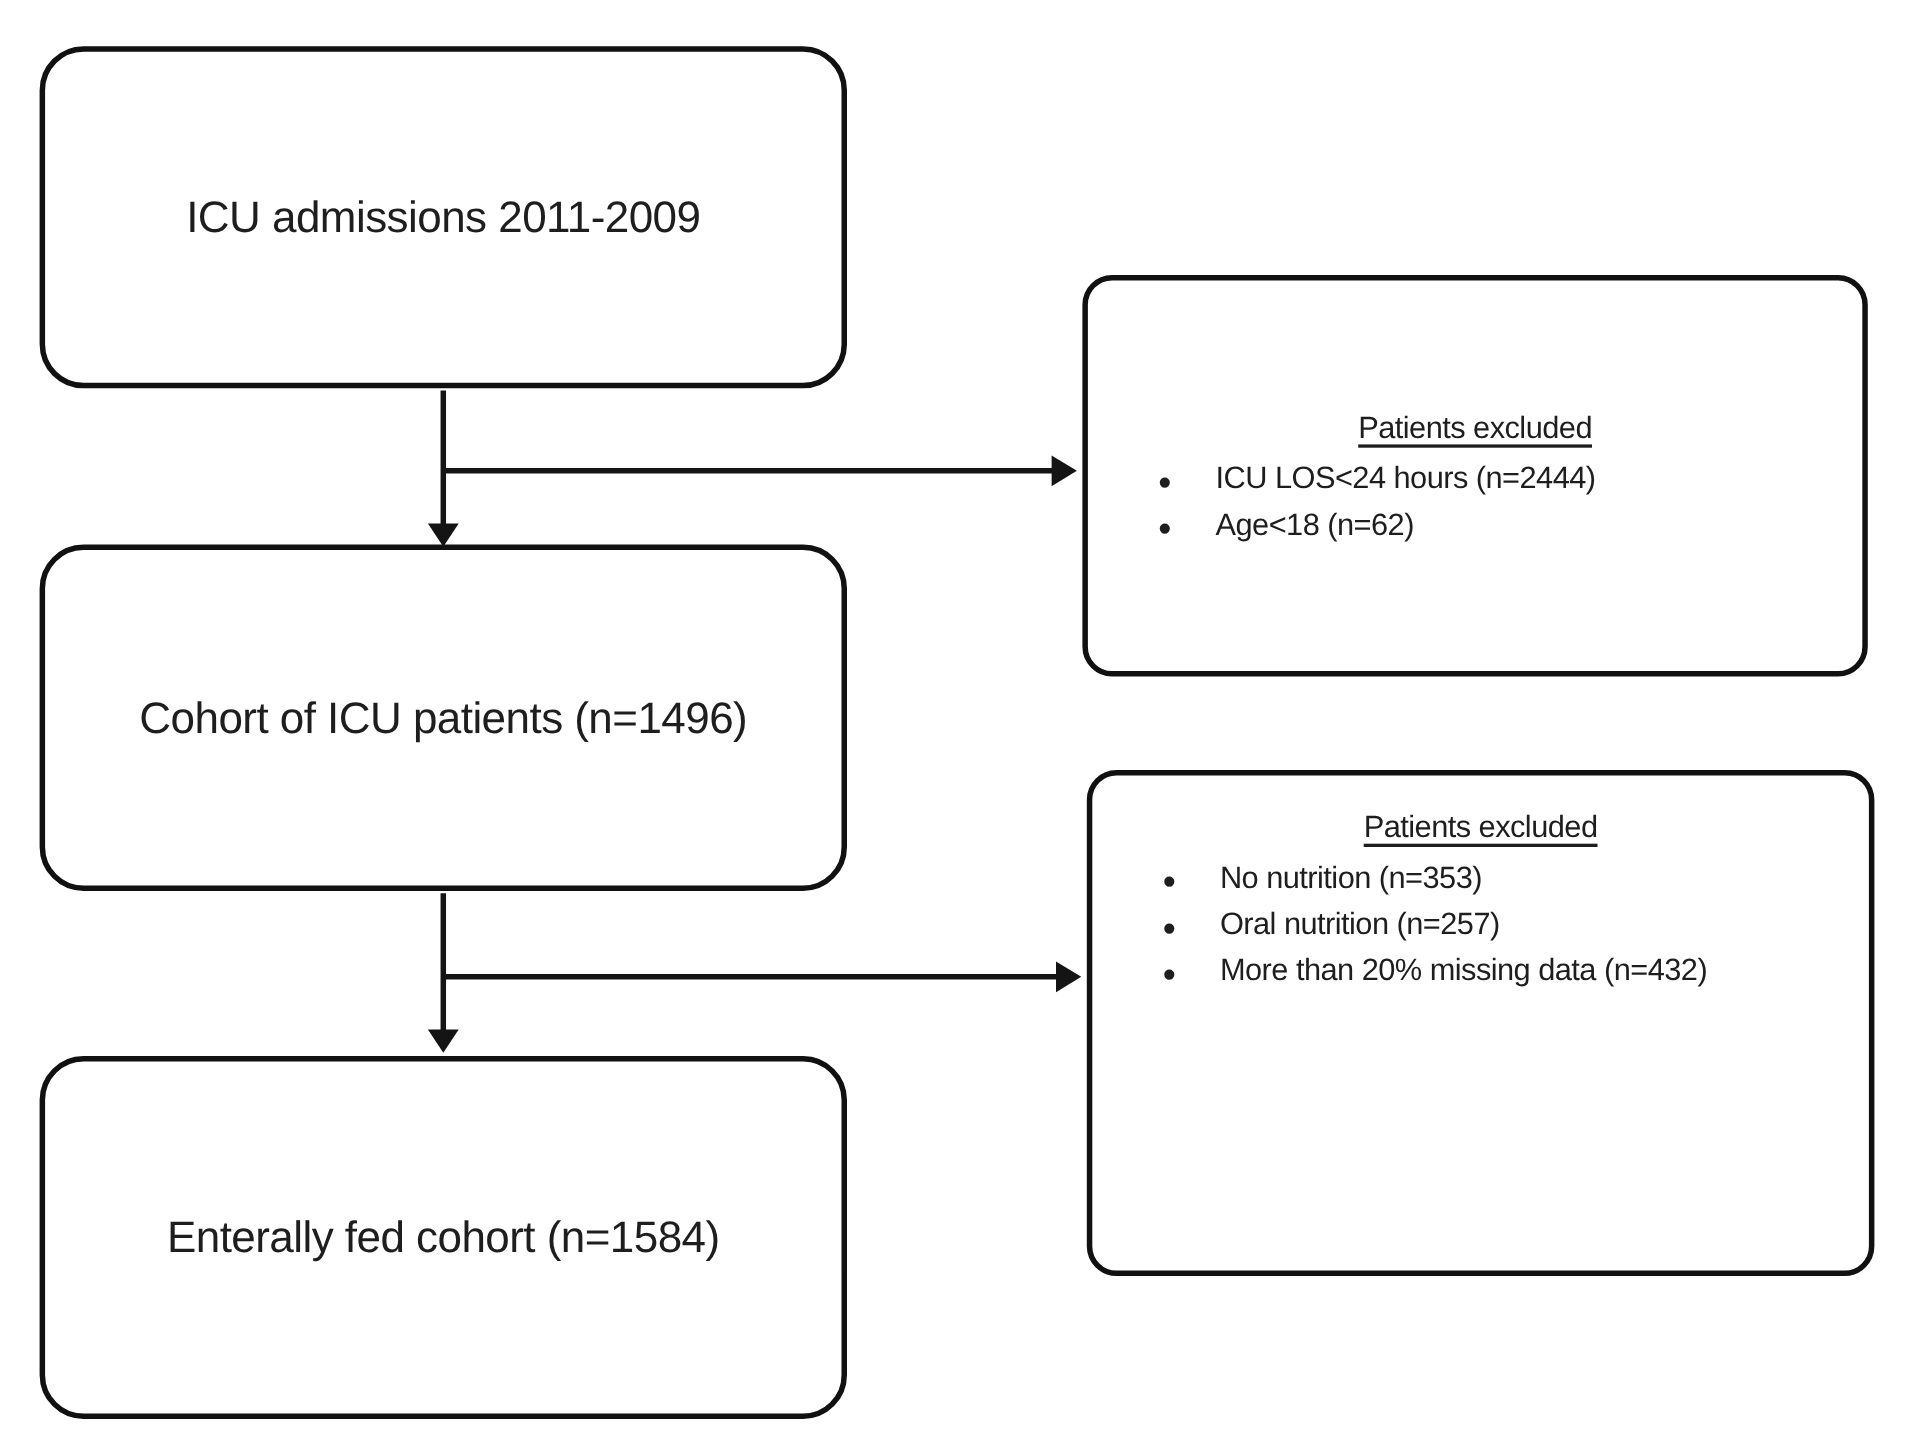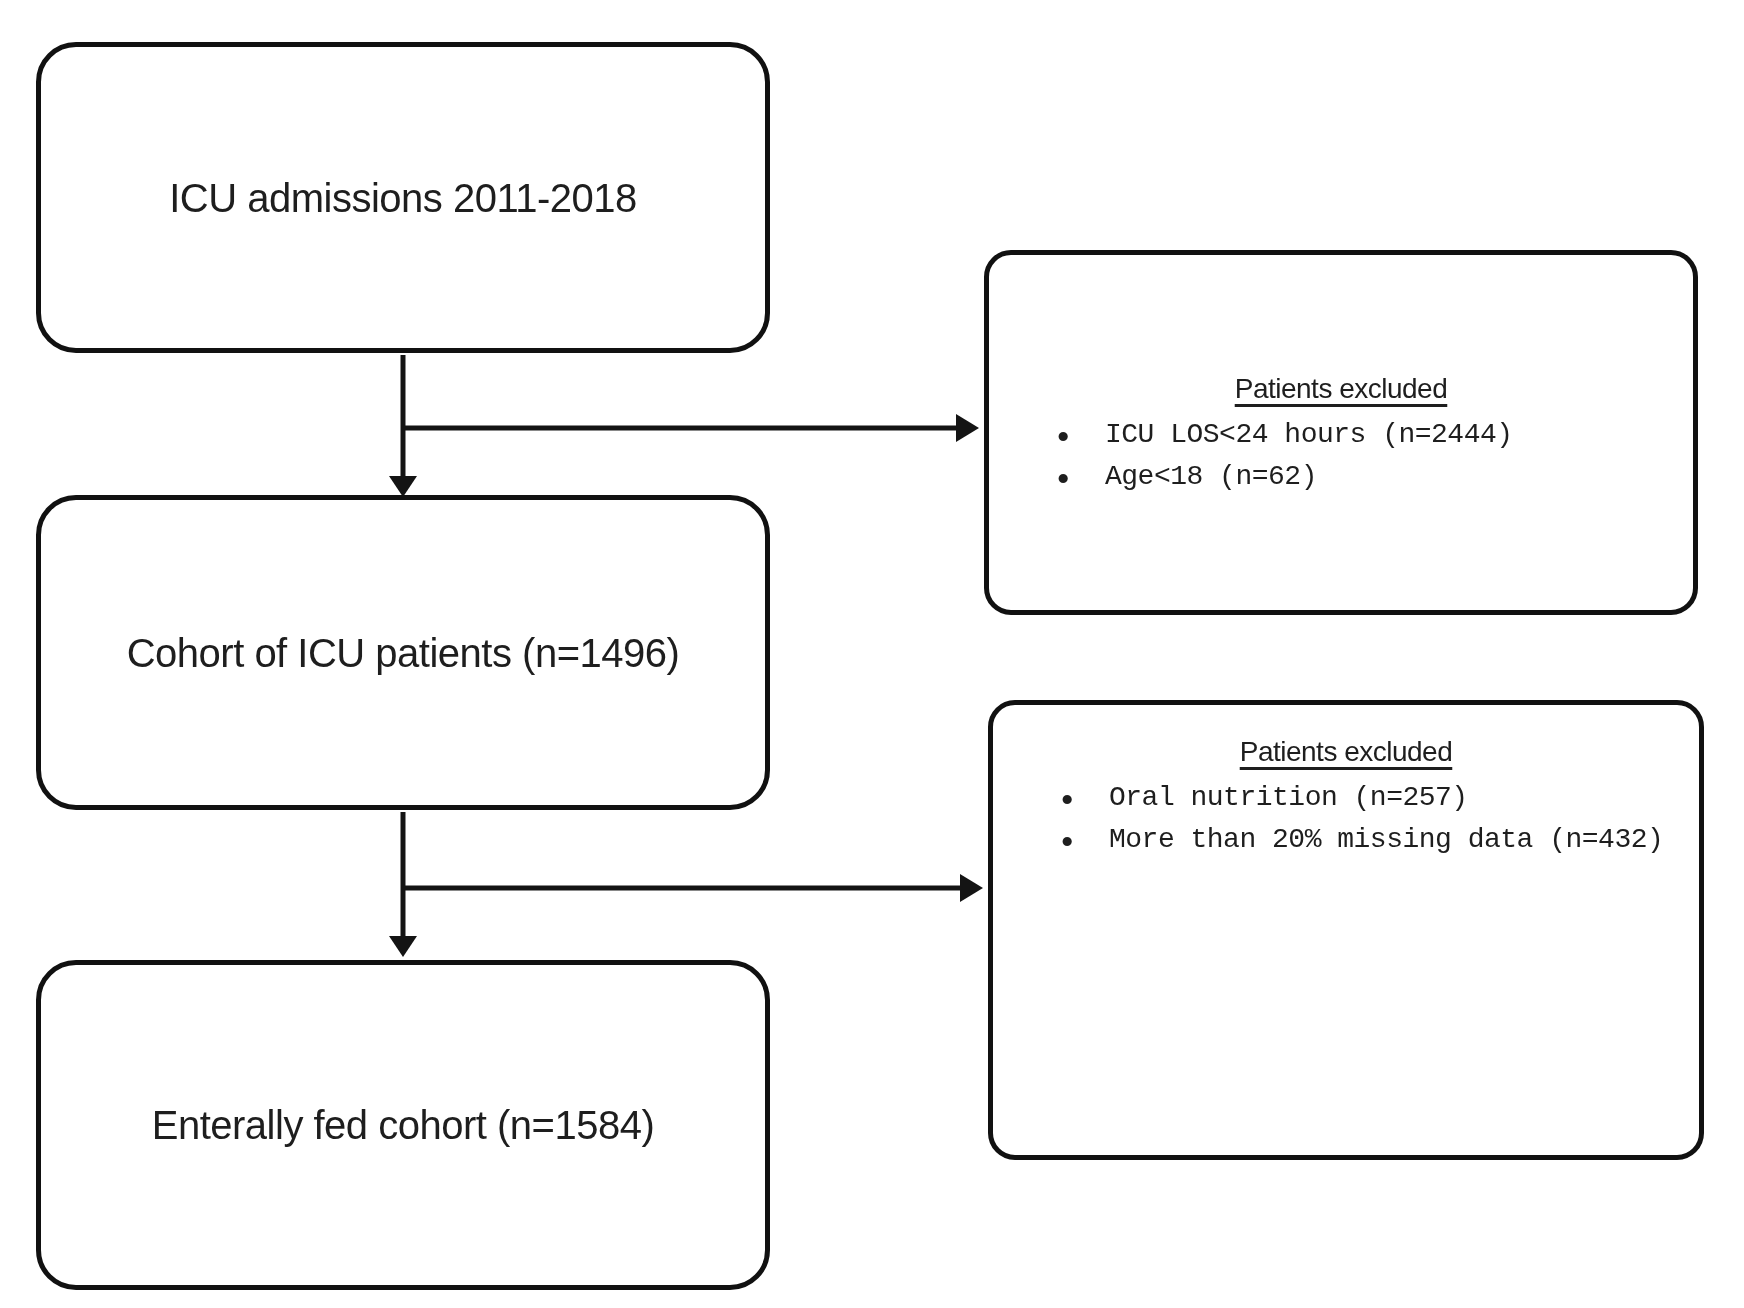--- a/index.html
+++ b/index.html
@@ -50,21 +50,20 @@
   .excl-title {
     text-align: center;
     text-decoration: underline;
     text-decoration-thickness: 3px;
     text-underline-offset: 6px;
   }
   .excl-list {
     list-style: none;
     margin: 4px 0 0 0;
     padding: 0;
-    font-family: Liberation Mono, monospace;
   }
   .excl-list li {
     position: relative;
     padding-left: 92px;
   }
   .excl-list li::before {
     content: "\2022";
     position: absolute;
     left: 40px;
     top: 0;
@@ -91,38 +90,39 @@
     <polygon points="389,476 417,476 403,497"></polygon>
     <path d="M403 428 H 958"></path>
     <polygon points="956,414 956,442 979,428"></polygon>
     <path d="M403 812 V 938"></path>
     <polygon points="389,936 417,936 403,957"></polygon>
     <path d="M403 888 H 962"></path>
     <polygon points="960,874 960,902 983,888"></polygon>
   </svg>
 
   <div id="box-a" class="node cohort-box">
-    <div>ICU admissions 2011-2018</div>
+    <div>ICU admissions 2011-2009</div>
   </div>
 
   <div id="box-d" class="node excl-box">
     <div class="excl-title">Patients excluded</div>
     <ul class="excl-list nowrap">
       <li>ICU LOS&lt;24 hours (n=2444)</li>
       <li>Age&lt;18 (n=62)</li>
     </ul>
   </div>
 
   <div id="box-b" class="node cohort-box">
     <div>Cohort of ICU patients (n=1496)</div>
   </div>
 
   <div id="box-e" class="node excl-box">
     <div class="excl-title">Patients excluded</div>
     <ul class="excl-list">
+      <li>No nutrition (n=353)</li>
       <li>Oral nutrition (n=257)</li>
       <li>More than 20% missing data (n=432)</li>
     </ul>
   </div>
 
   <div id="box-c" class="node cohort-box">
     <div>Enterally fed cohort (n=1584)</div>
   </div>
 
 </div>

